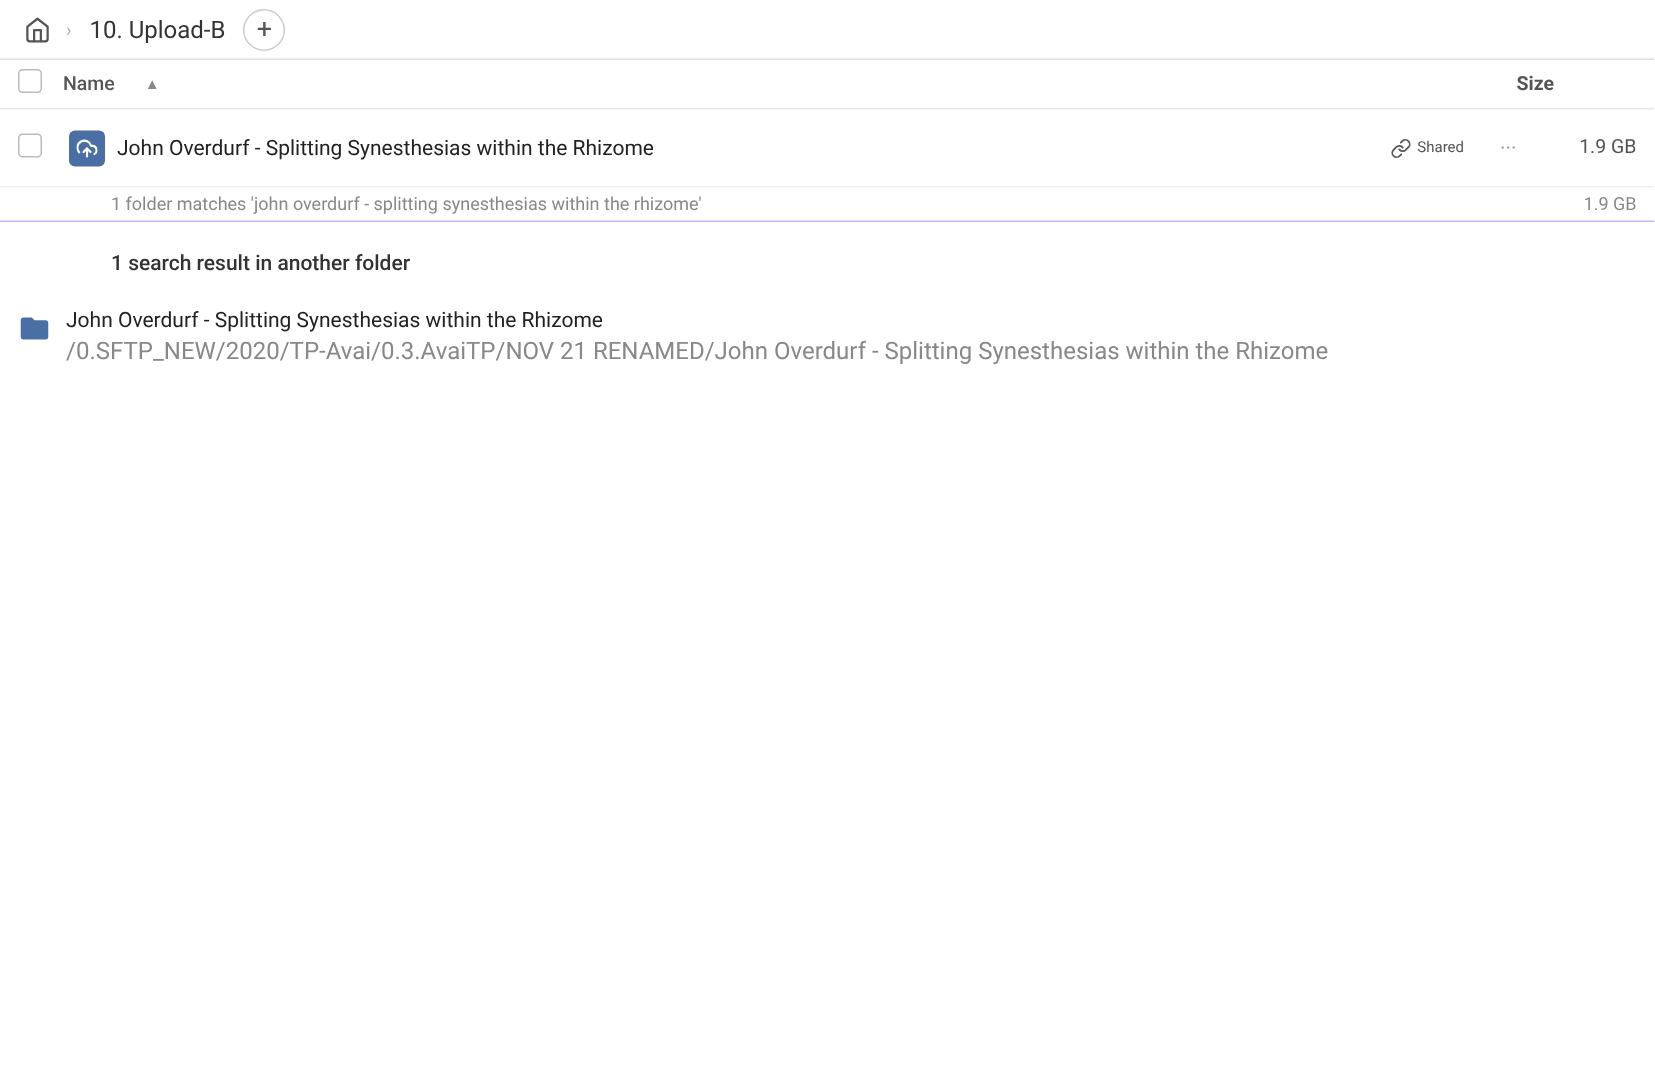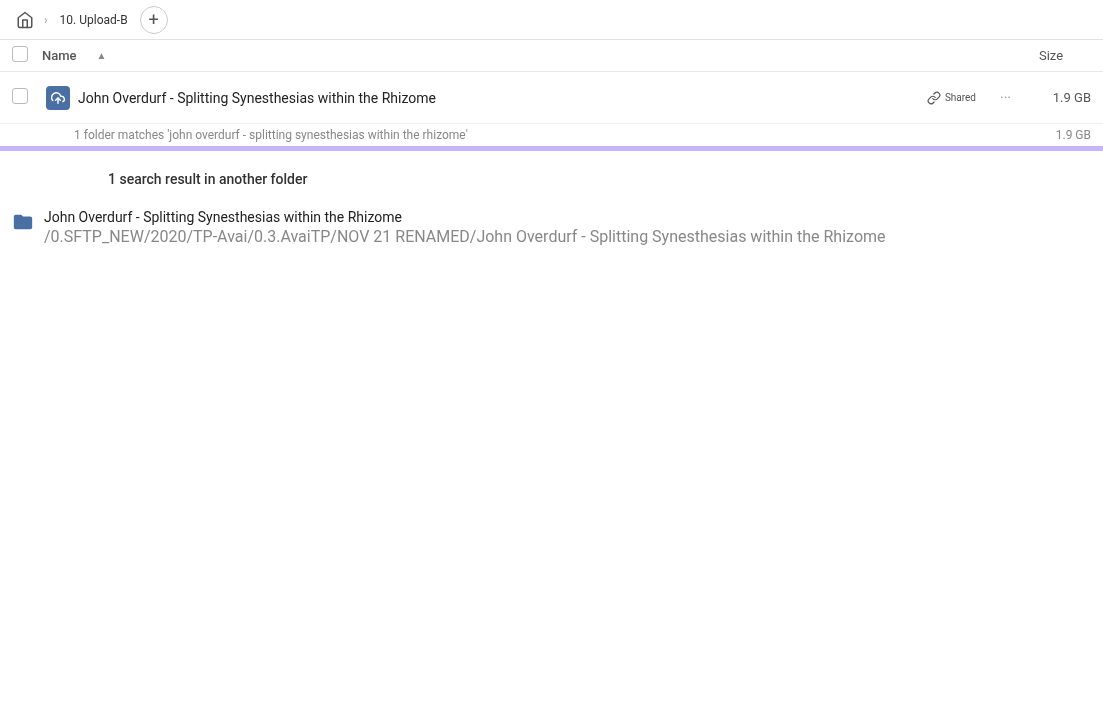--- a/index.html
+++ b/index.html
@@ -29,21 +29,21 @@
       padding: 4px;
       border-radius: 4px;
       color: #555;
     }
     .breadcrumb-sep {
       color: #aaa;
       font-size: 12px;
     }
     .breadcrumb-item {
       color: #333;
-      font-size: 12px;
+      font-size: 16px;
       cursor: pointer;
       padding: 2px 6px;
       border-radius: 4px;
     }
     .add-btn {
       display: flex;
       align-items: center;
       justify-content: center;
       width: 28px;
       height: 28px;
@@ -72,22 +72,22 @@
     .col-name {
       flex: 1;
       display: flex;
       align-items: center;
       gap: 20px;
       font-weight: 500;
       cursor: pointer;
     }
     .col-size {
       width: 80px;
-      text-align: center;
-      font-weight: 400;
+      text-align: left;
+      font-weight: 700;
     }
 
     
     .file-row {
       display: flex;
       align-items: center;
       padding: 0 12px;
       height: 52px;
       border-bottom: 1px solid #f0f0f0;
       cursor: pointer;
@@ -133,29 +133,29 @@
       font-size: 13px;
     }
 
     
     .match-row {
       display: flex;
       align-items: flex-start;
       padding: 4px 12px 4px 74px;
       color: #888;
       font-size: 12px;
-      border-bottom: 5px solid #c4b5fd;
+      border-bottom: 1px solid #c4b5fd;
       gap: 20px;
     }
     .match-text { flex: 1; }
     .match-size { color: #888; font-size: 12px; }
 
     
     .section-heading {
-      padding: 20px 12px 12px 108px;
+      padding: 20px 12px 12px 74px;
       font-size: 14px;
       color: #333;
       font-weight: 500;
     }
 
     
     .folder-result-row {
       display: flex;
       align-items: flex-start;
       padding: 10px 12px;

